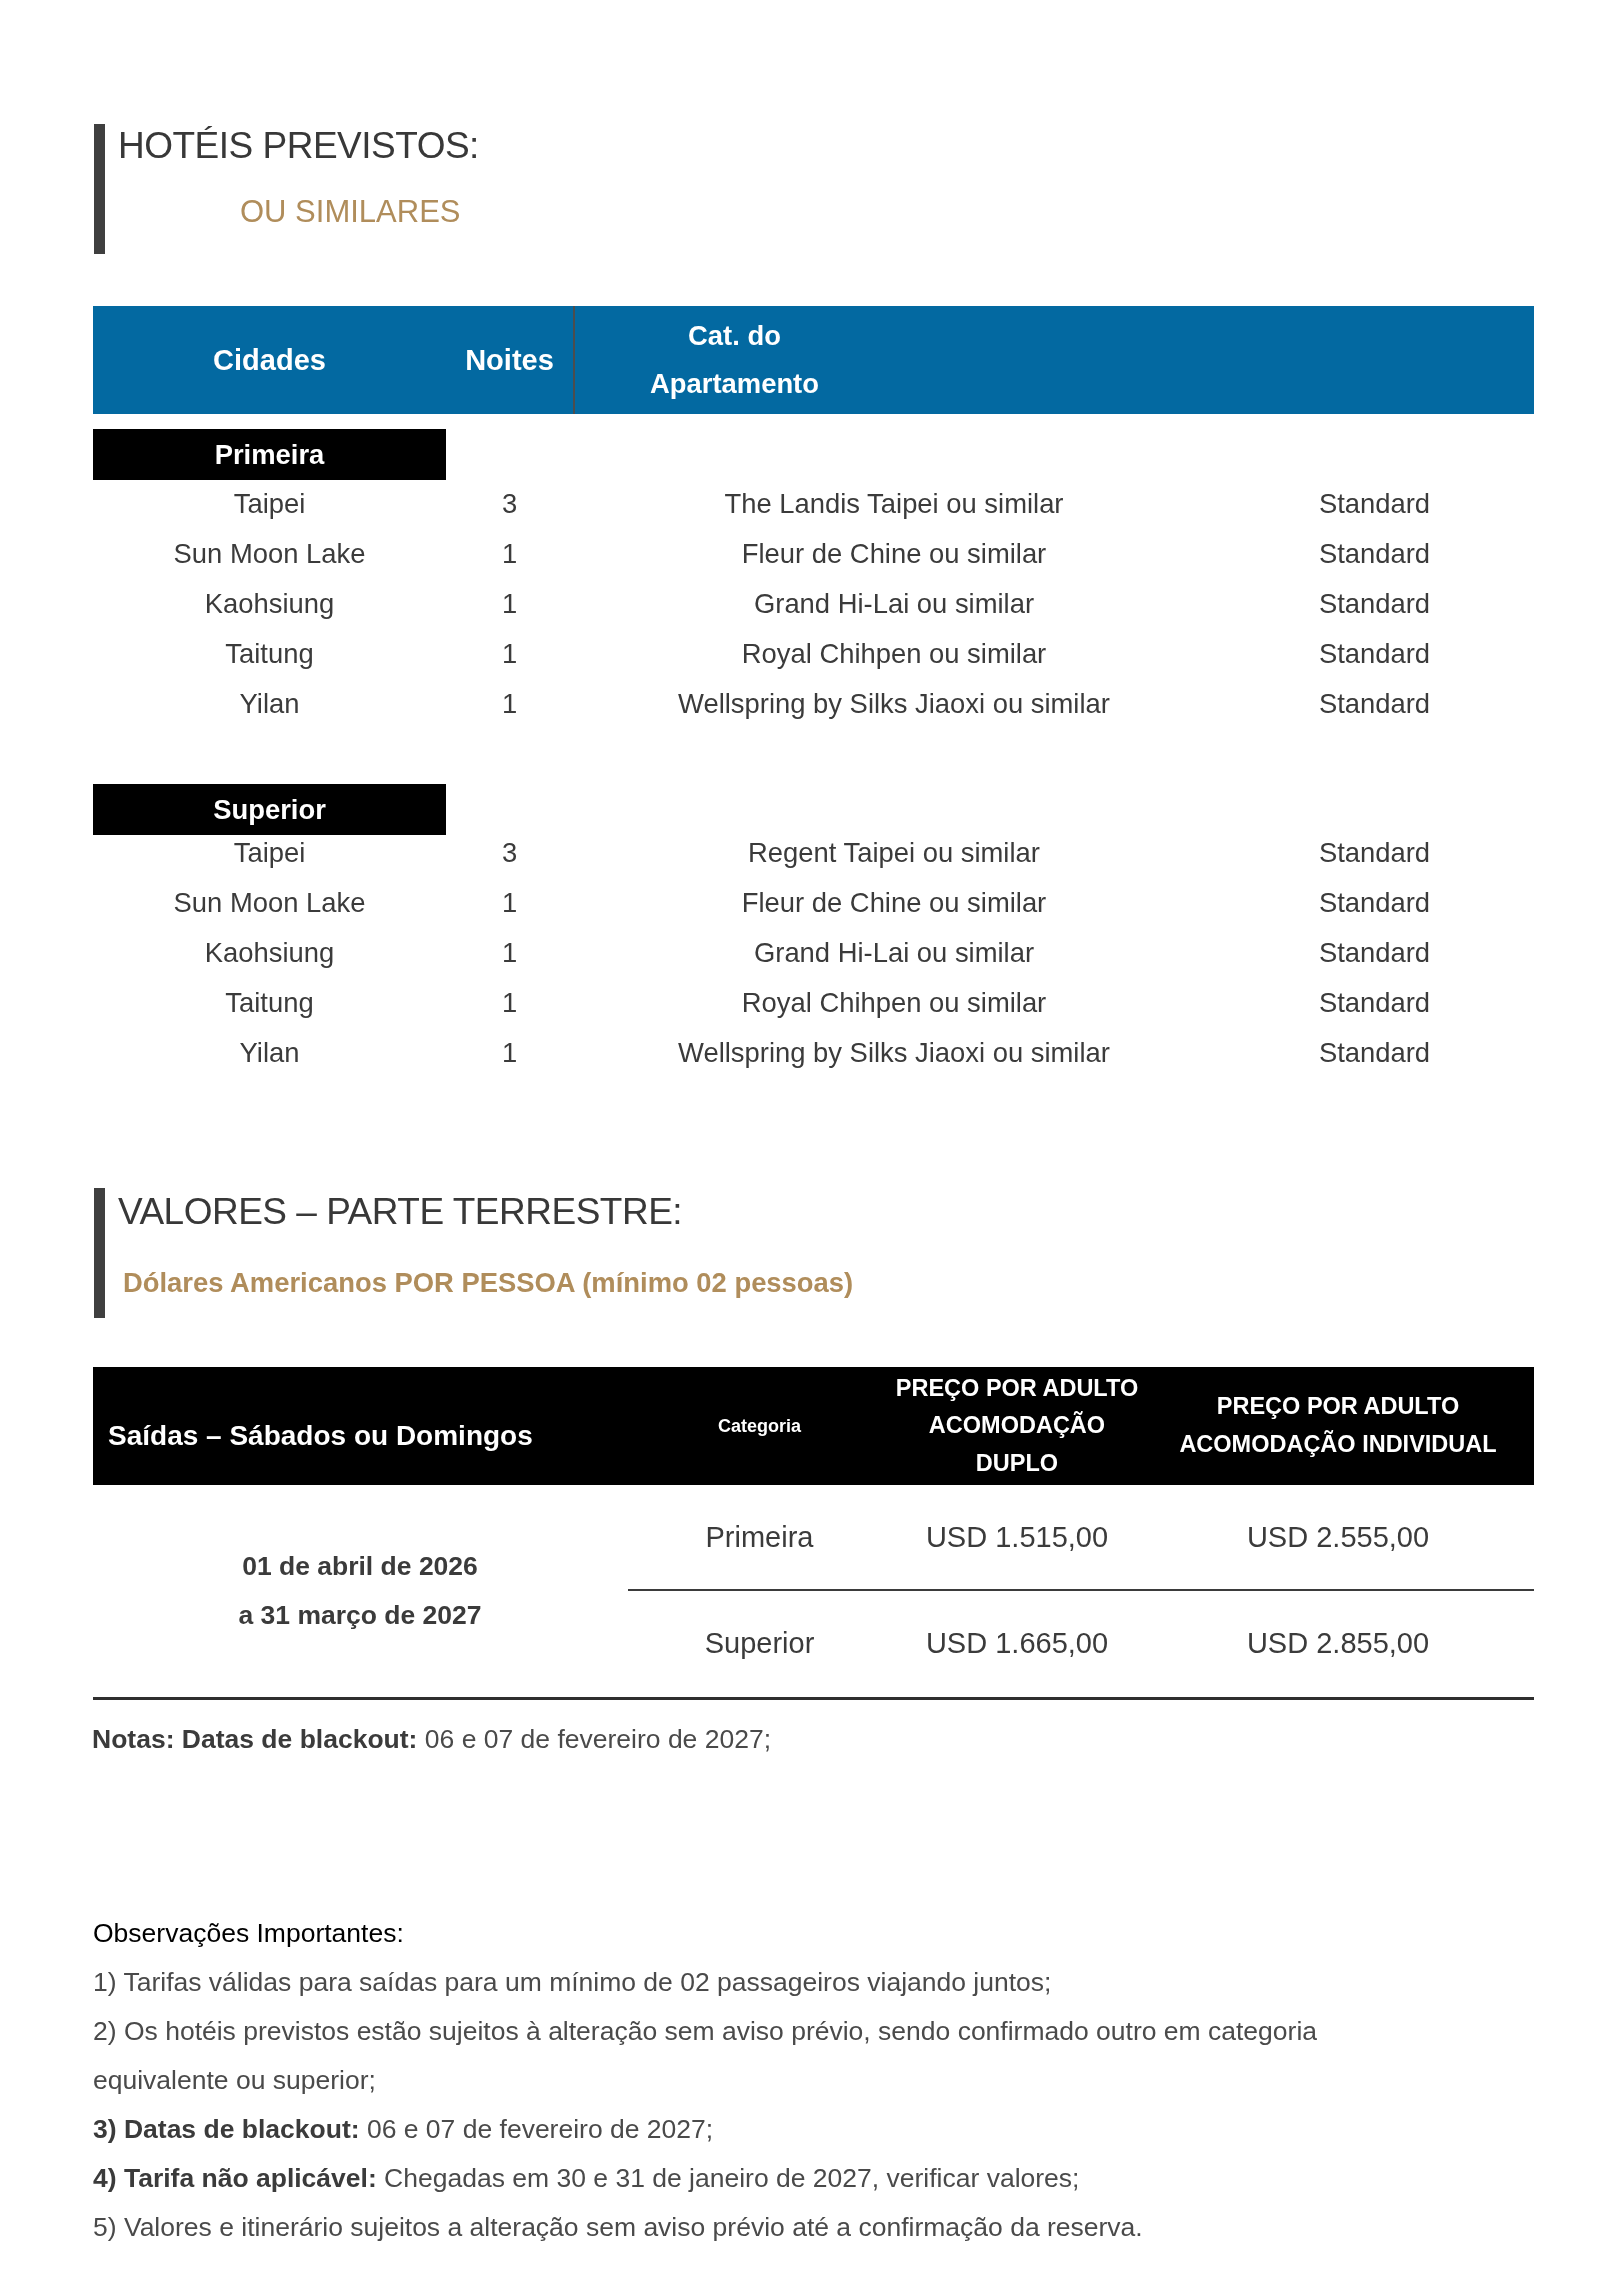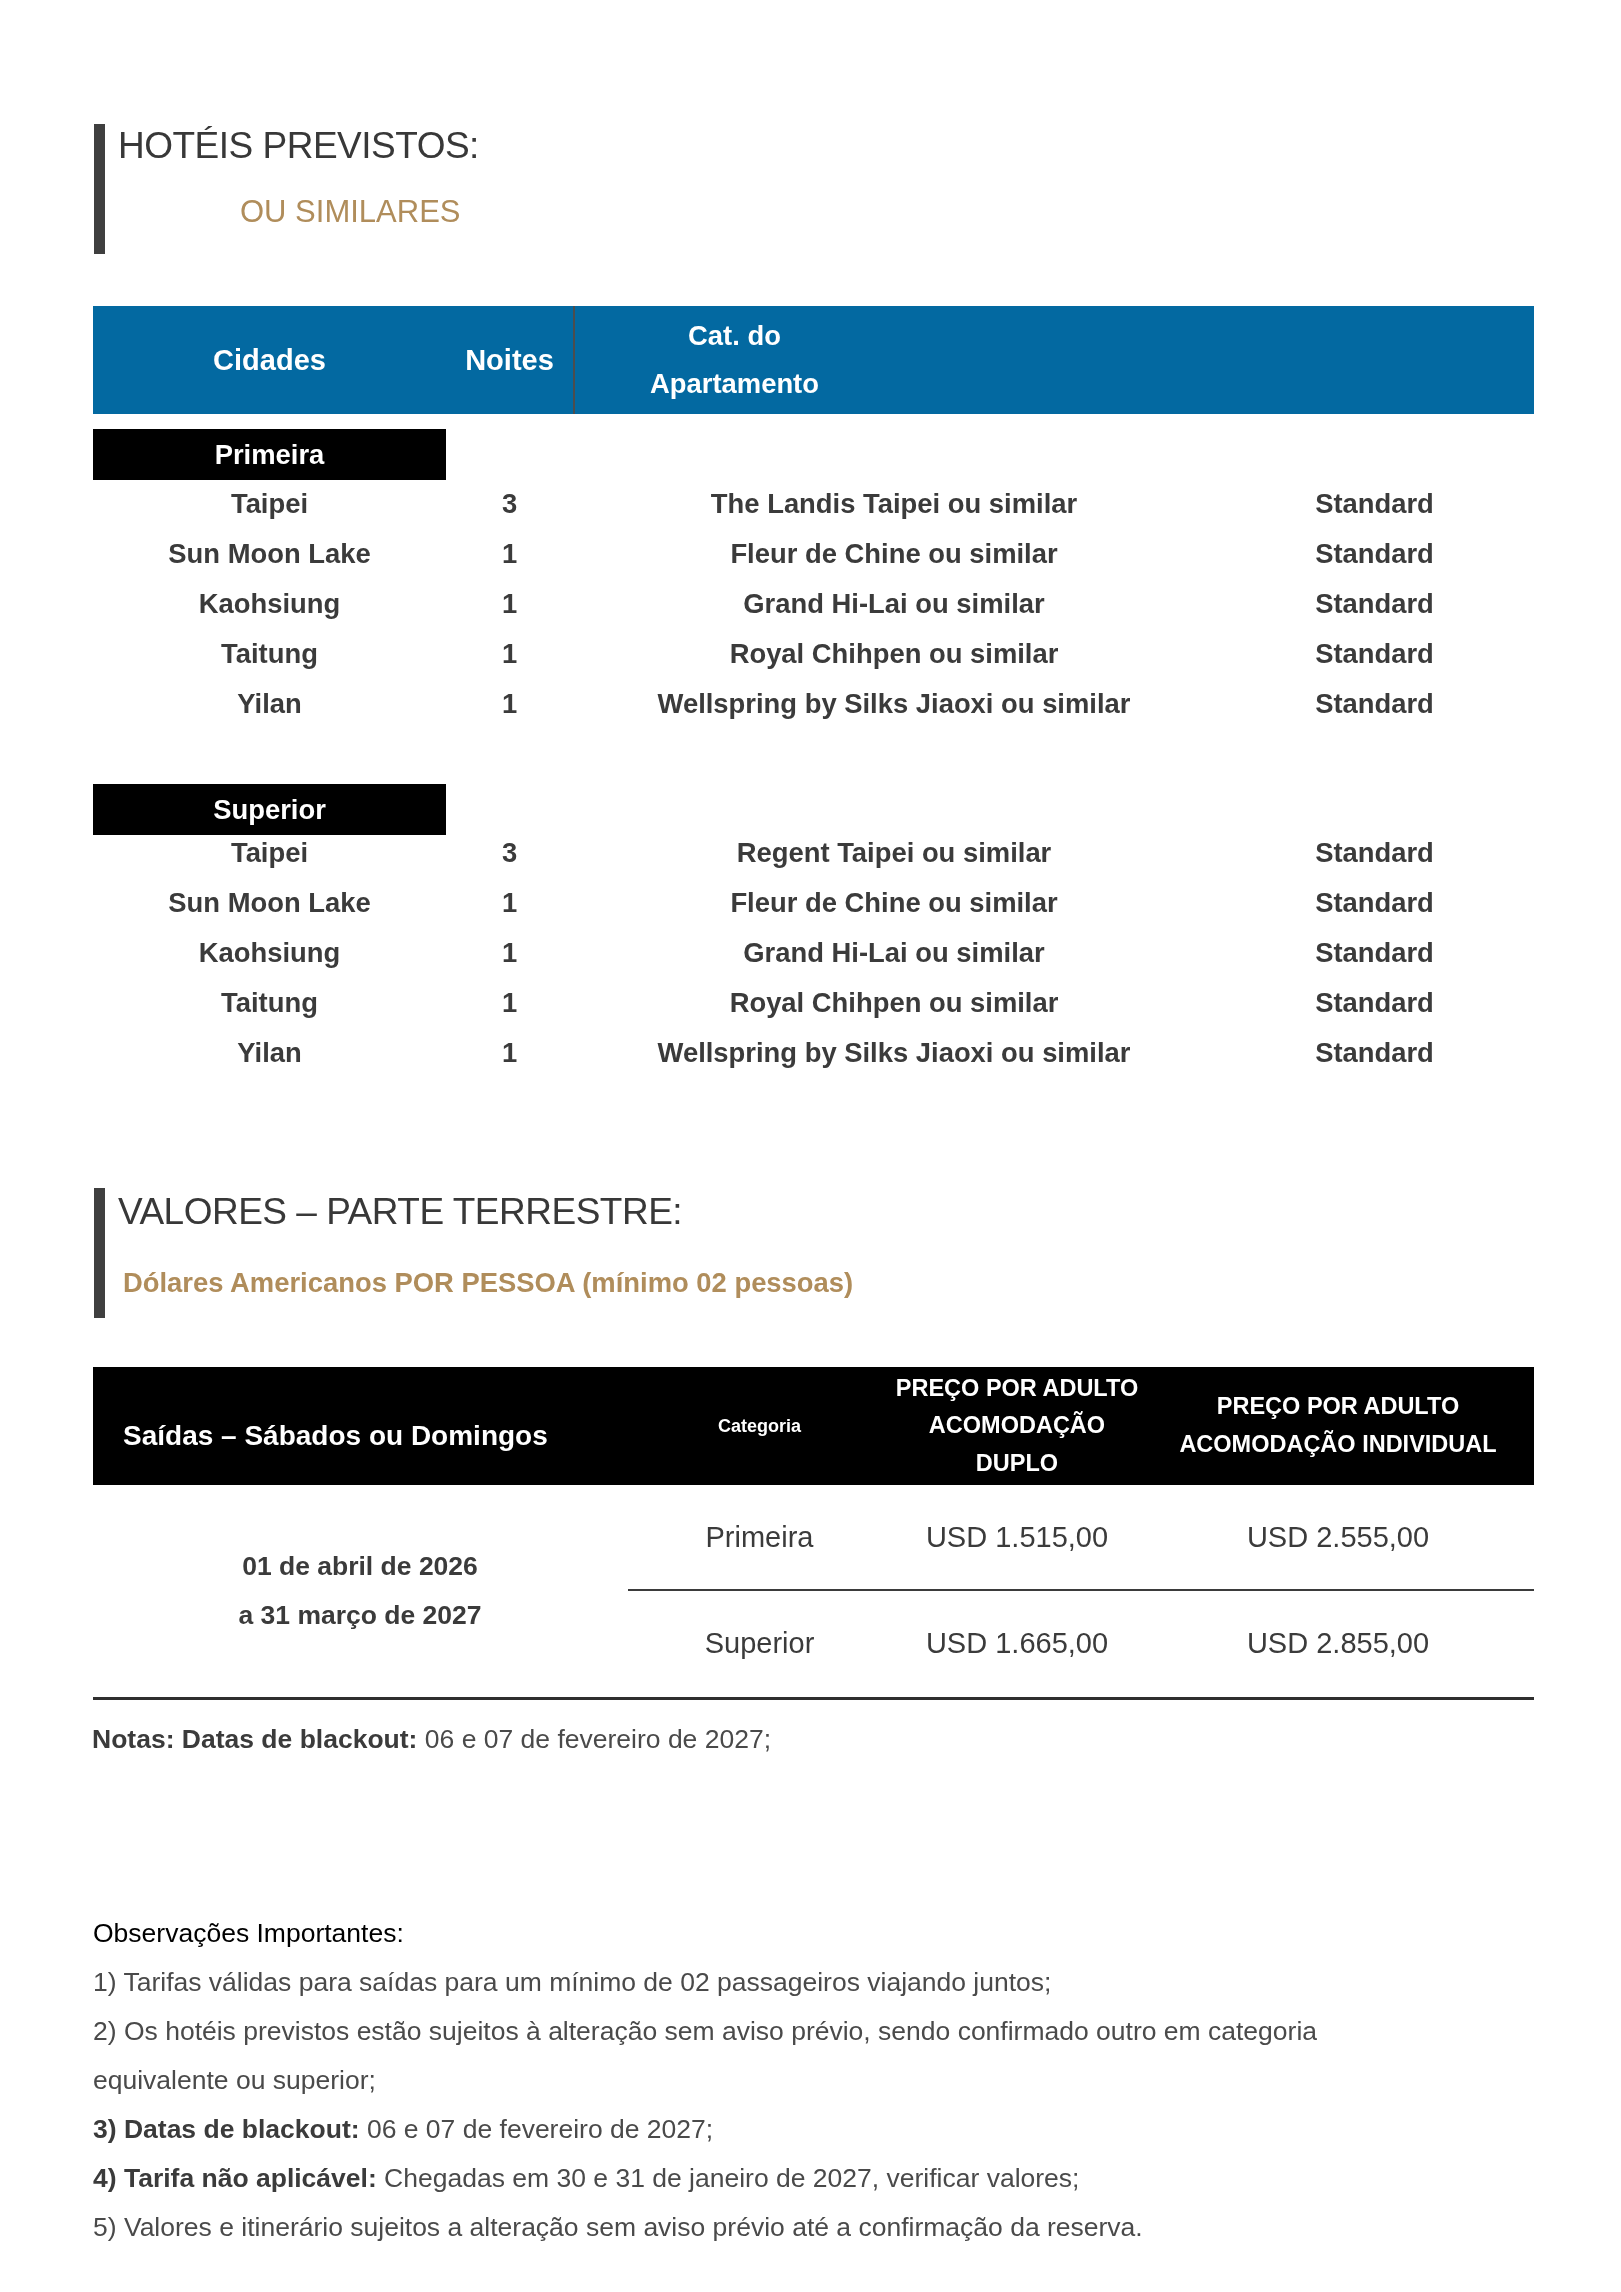--- a/index.html
+++ b/index.html
@@ -17,26 +17,26 @@
   .ht-header{position:absolute; left:93px; top:306px; width:1441px; height:108px;
     background:#0369a1; color:#fff; display:flex; font-weight:bold;}
   .ht-header .cell{display:flex; align-items:center; justify-content:center; text-align:center;}
   .ht-c1{width:353px;} .ht-c2{width:127px;} .ht-c3{width:642px;} .ht-c4{width:319px;}
   .ht-header .ht-c1,.ht-header .ht-c2,.ht-header .ht-c3{font-size:29px;}
   .ht-header .ht-c4{font-size:27.4px; border-left:2px solid #4d4d4d; white-space:pre-line; line-height:1.75;}
   .badge{position:absolute; left:93px; width:353px; height:51px; background:#000;
     color:#fff; font-weight:bold; font-size:27.4px; display:flex; align-items:center; justify-content:center;}
   .ht-rows{position:absolute; left:93px; width:1441px;}
   .ht-row{height:50px; display:flex; font-size:27.4px;}
-  .ht-row .cell{display:flex; align-items:center; justify-content:center; font-weight:bold;}
+  .ht-row .cell{display:flex; align-items:center; justify-content:center; }
   
   .pt-header{position:absolute; left:93px; top:1367px; width:1441px; height:118px;
     background:#000; color:#fff; display:flex; font-weight:bold;}
   .pt-header .cell{display:flex; align-items:center; justify-content:center; text-align:center;}
-  .pt-hc1{width:534px; justify-content:flex-start !important; padding-left:30px; box-sizing:border-box; font-size:28px; text-align:left !important;margin-top:20px;}
+  .pt-hc1{width:534px; justify-content:flex-start !important; padding-left:15px; box-sizing:border-box; font-size:28px; text-align:left !important;margin-top:20px;}
   .pt-hc2{width:265px; font-size:18px;}
   .pt-hc3{width:250px; font-size:23.5px; white-space:pre-line; line-height:1.6;}
   .pt-hc4{width:392px; font-size:23.5px; white-space:pre-line; line-height:1.6;}
   .pt-body{position:absolute; left:93px; top:1485px; width:1441px; height:214px;}
   .pt-date{position:absolute; left:0; top:0; width:534px; height:212px;
     display:flex; flex-direction:column; align-items:center; justify-content:center;
     gap:17.6px; font-weight:bold; font-size:26.5px;}
   .pt-cell{position:absolute; display:flex; align-items:center; justify-content:center; font-size:29px;}
   .pt-sep{position:absolute; left:535px; top:104px; width:906px; height:2px; background:#3b3b3b;}
   .pt-bottom{position:absolute; left:0; top:212px; width:1441px; height:2.9px; background:#2f2f2f;}

